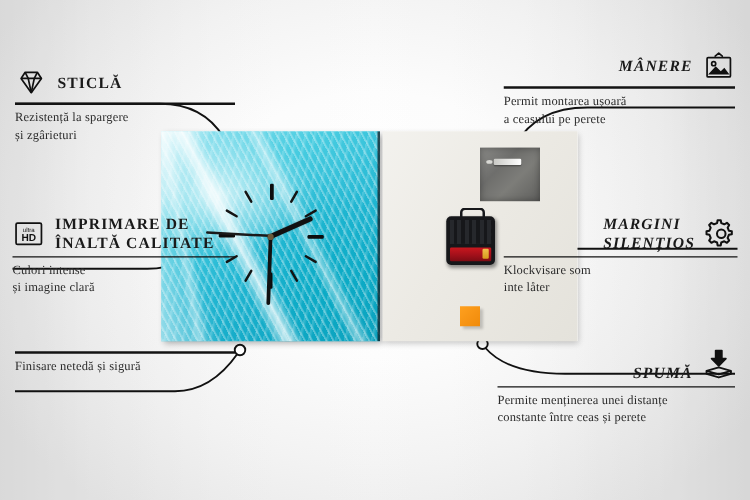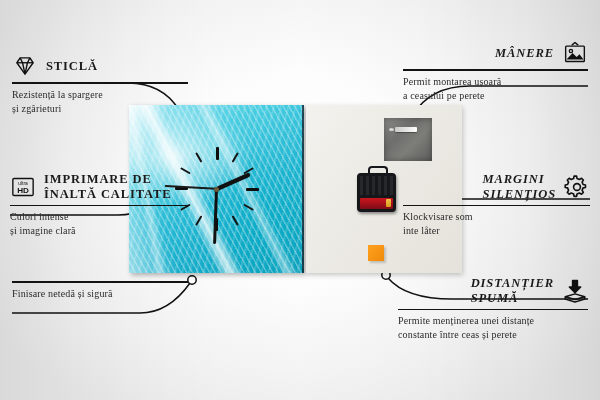--- a/index.html
+++ b/index.html
@@ -260,21 +260,21 @@
     <div class="rule" style="width:187px"></div>
     <div class="sub">
       <span>Klockvisare som</span><br>
       <span>inte låter</span>
     </div>
   </div>
 
   <div class="callout right" style="left:398px;top:276px;width:190px;">
     <div class="ttl">
       <span class="tx">
-        <span>DISTANȚIER</span><br>
+        <br>
         <span>SPUMĂ</span>
       </span>
       <span class="ico">
         <svg viewBox="0 0 32 32" fill="none" stroke="#111" stroke-width="1.8" stroke-linejoin="round">
           <path d="M13 3 h6 v8 h4 l-7 7 -7-7 h4 z" fill="#111"></path>
           <path d="M16 19.5 L28 23 L16 26.5 L4 23 Z"></path>
           <path d="M4 23 v3 l12 3.5 L28 26 v-3"></path>
         </svg>
       </span>
     </div>

